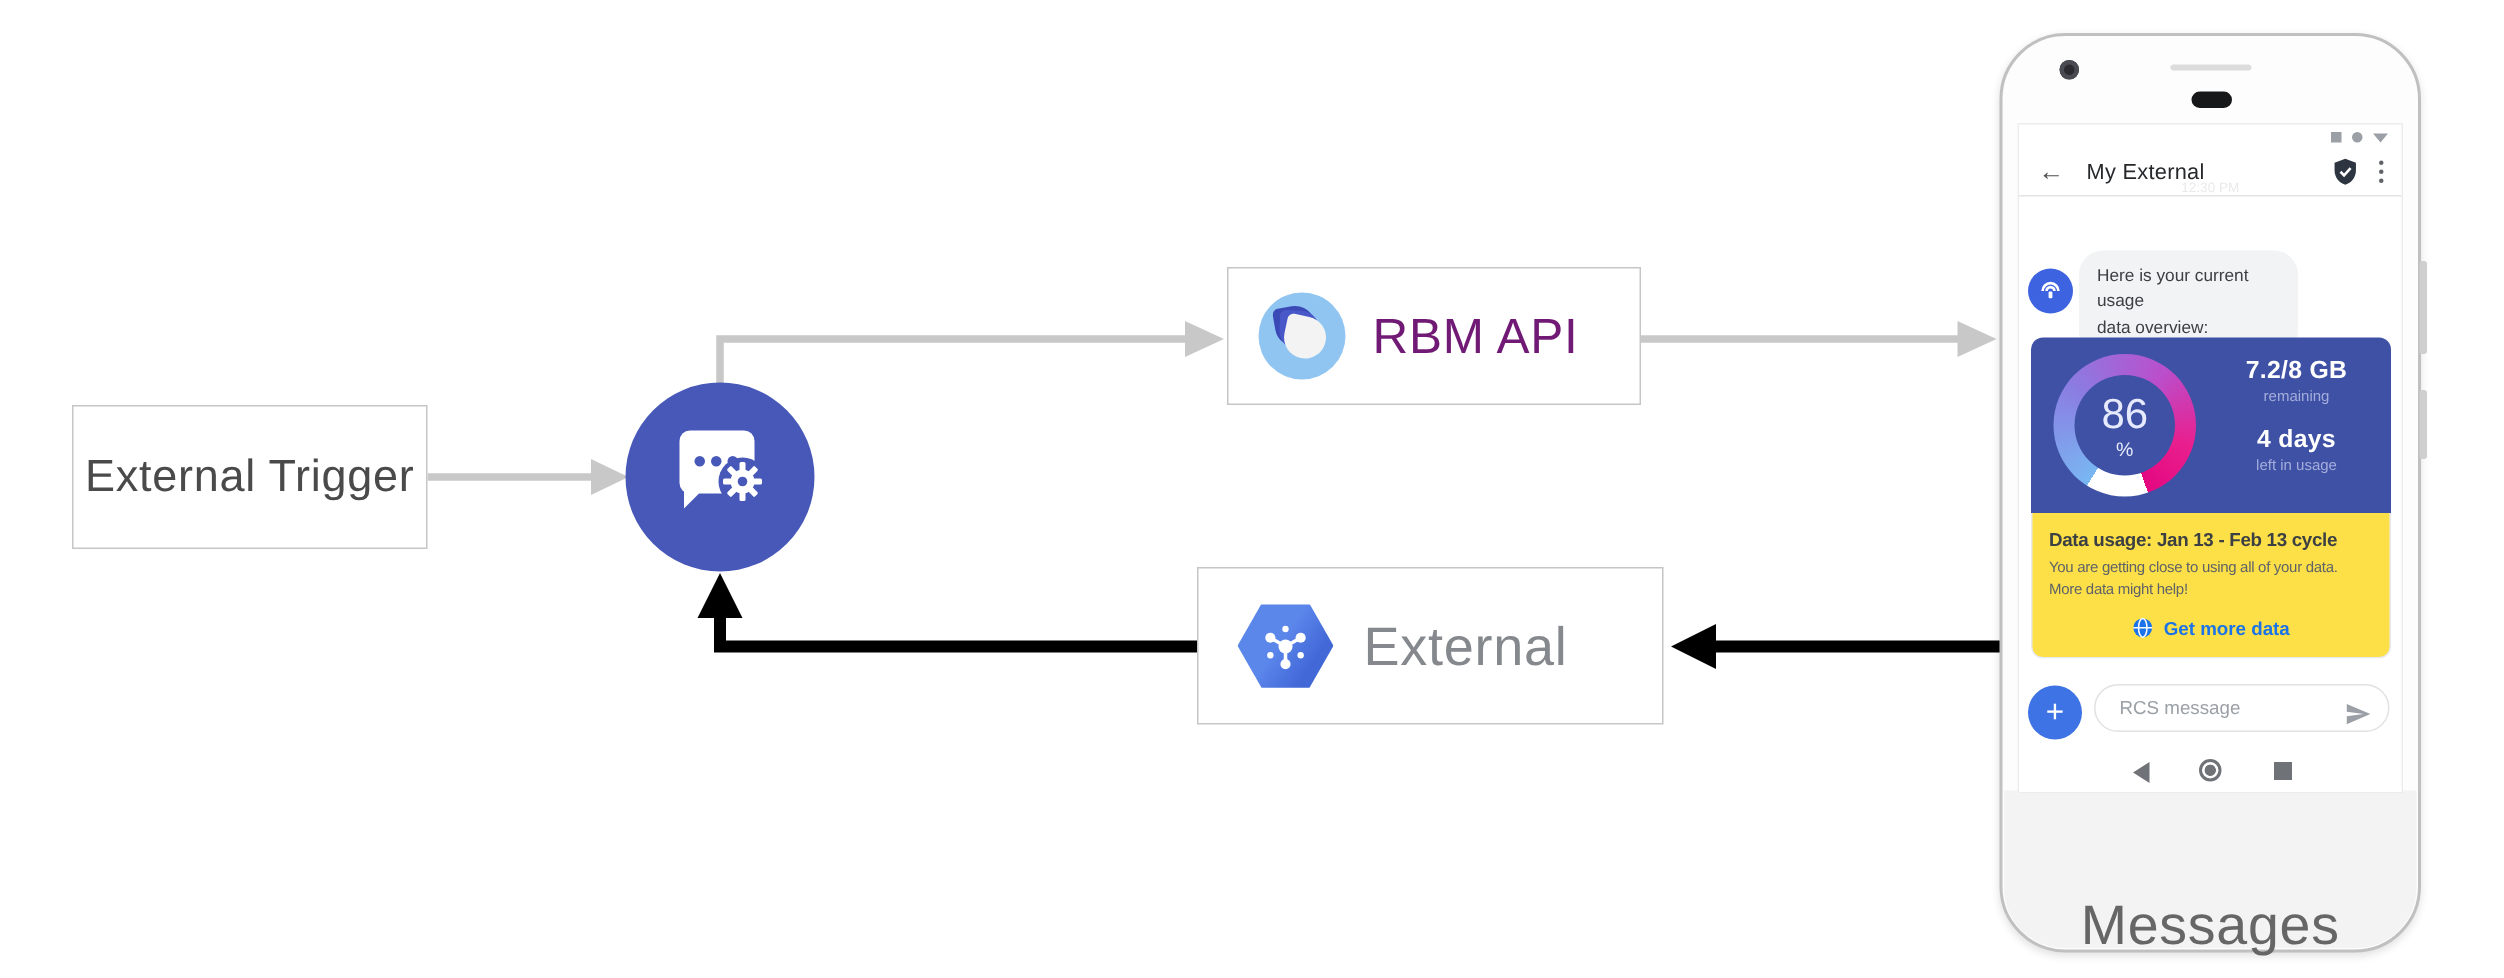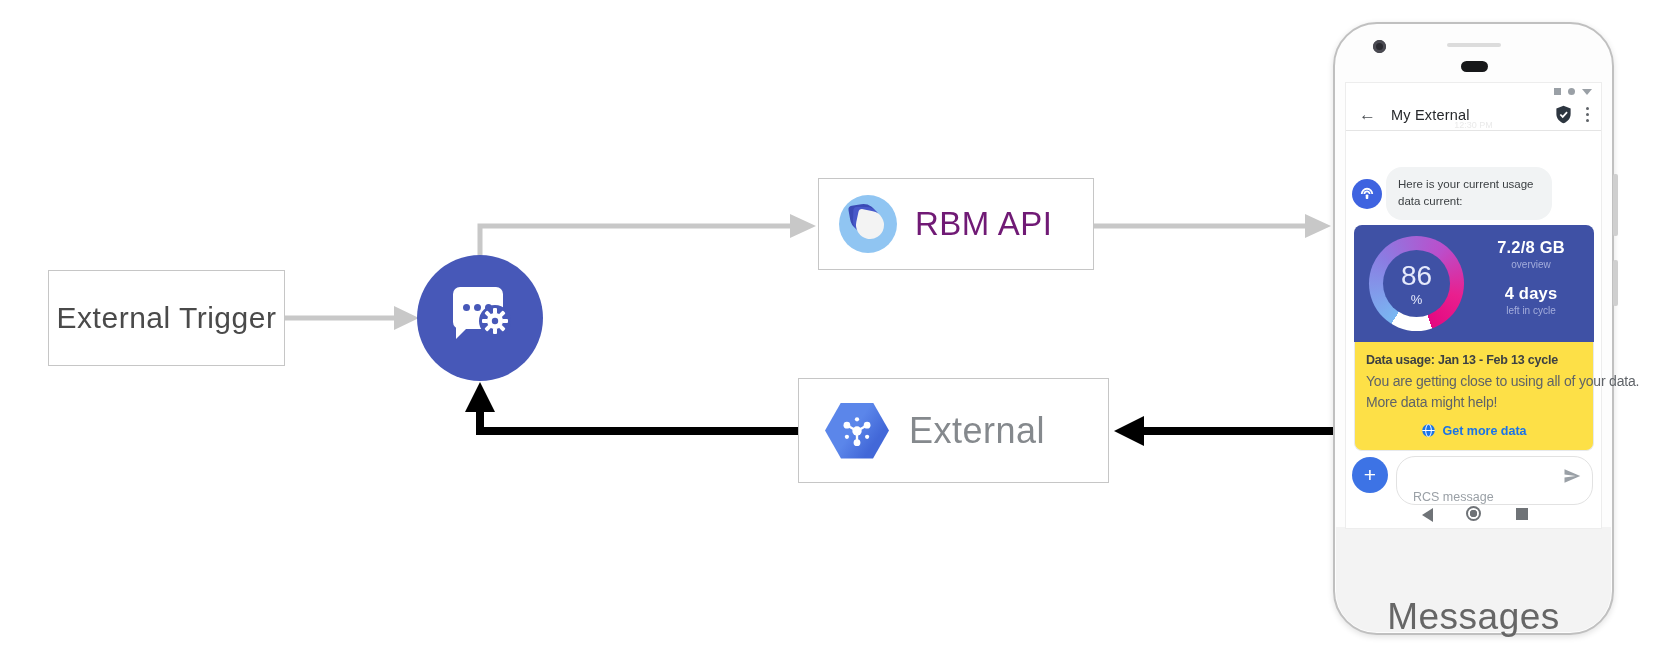--- a/index.html
+++ b/index.html
@@ -64,47 +64,47 @@
   #hdr-back { font-size:17px; color:#4b4f54; margin-left:13px; }
   #hdr-title { font-size:14.5px; color:#26282b; margin-left:15px; letter-spacing:.2px; }
   #hdr-right { position:absolute; right:12px; display:flex; align-items:center; gap:13px; }
   #menu-dots { display:flex; flex-direction:column; gap:2.5px; }
   #menu-dots i { width:3.5px; height:3.5px; border-radius:50%; background:#5f6368; }
   #timestamp { position:absolute; top:37px; left:0; right:0; text-align:center; font-size:9px; color:#eaeaea; }
 
   #msg-row { position:absolute; left:6px; top:84px; }
   #avatar { position:absolute; left:0; top:12px; width:30px; height:30px; border-radius:50%; background:#3e63e0;
             display:flex; align-items:center; justify-content:center; }
-  #bubble { margin-left:34px; width:166px; background:#f1f3f4; border-radius:16px; padding:9px 12px;
+  #bubble { margin-left:34px; width:146px; background:#f1f3f4; border-radius:16px; padding:9px 12px;
             font-size:11.5px; line-height:1.5; color:#3c4043; }
 
   #card { position:absolute; left:8px; top:142px; width:240px; }
   #card-blue { height:117px; background:#3f51a5; border-radius:8px 8px 0 0; position:relative; }
   #gauge { position:absolute; left:15px; top:11px; width:95px; height:95px; border-radius:50%;
            background:conic-gradient(from 212deg,#79b7f2 0deg,#8b7ce2 95deg,#bb4ecb 185deg,#e91f8e 255deg,#e40880 309deg,#ffffff 309deg 360deg); }
   #gauge-hole { position:absolute; left:14px; top:14px; width:67px; height:67px; border-radius:50%; background:#3f51a5;
                 display:flex; align-items:center; justify-content:center;flex-direction:column; }
   #gauge-hole .pct { font-size:28px; font-weight:300; color:#e6eafc; }
   #gauge-hole .pct-u { font-size:13px; color:#e6eafc; }
   #card-stats { position:absolute; left:118px; right:4px; top:13px; text-align:center; }
   .stat-big { font-size:16.5px; font-weight:bold; color:#fff; letter-spacing:.2px; }
   .stat-sm  { font-size:10px; color:#a4addc; margin-top:2px; }
   .stat-gap { height:14px; }
   #card-white { background:#fde047; border:1px solid #e7e9ec; border-top:none; border-radius:0 0 8px 8px; padding:11px 11px 12px; }
   #card-title { font-size:12.5px; font-weight:bold; color:#3c4043; white-space:nowrap; letter-spacing:-.2px; }
-  .card-line { font-size:14px; color:#5f6368; white-space:nowrap; letter-spacing:-.2px; line-height:1.5; }
+  .card-line { font-size:10px; color:#5f6368; white-space:nowrap; letter-spacing:-.2px; line-height:1.5; }
   #card-title { margin-bottom:4px; }
   #card-action { margin-top:10px; display:flex; align-items:flex-end; justify-content:center; gap:6px; cursor:pointer; }
   #card-action span { font-size:12.5px; font-weight:bold; color:#1a73e8; }
 
   #compose { position:absolute; left:6px; right:8px; top:373px; height:38px; }
   #plus-btn { position:absolute; left:0; top:1px; width:36px; height:36px; border-radius:50%; background:#3d73e5;
               color:#fff; font-size:21px; display:flex; align-items:center; justify-content:center; }
-  #pill { position:absolute; left:44px; right:0; top:0; height:49px; border:1.5px solid #e2e2e2; border-radius:19px;
-          background:#fff; display:flex; align-items:flex-end; }
+  #pill { position:absolute; left:44px; right:0; top:0; height:32px; border:1.5px solid #e2e2e2; border-radius:19px;
+          background:#fff; display:flex; align-items:center; }
   #pill input { border:none; outline:none; background:transparent; font-size:12.5px; color:#3c4043;
                 margin-left:16px; width:120px; font-family:inherit; }
   #pill input::placeholder { color:#9aa0a6; }
   #send { position:absolute; right:11px; top:10px; }
 
   #navbar { position:absolute; left:0; right:0; top:422px; height:20px; }
   #nav-back { position:absolute; left:76px; top:3px; width:0; height:0;
               border-top:7px solid transparent; border-bottom:7px solid transparent; border-right:11px solid #6f7377; }
   #nav-home { position:absolute; left:120px; top:1px; width:15px; height:15px; border-radius:50%;
               border:2px solid #6f7377; background:radial-gradient(circle,#6f7377 0 3.5px,transparent 4px); }
@@ -231,38 +231,38 @@
       <div id="msg-row">
         <div id="avatar">
           <svg width="18" height="18" viewBox="0 0 24 24">
             <path d="M5 12 a7 7 0 0 1 14 0" fill="none" stroke="#fff" stroke-width="2.4"></path>
             <path d="M8.5 12 a3.5 3.5 0 0 1 7 0" fill="none" stroke="#fff" stroke-width="2.4"></path>
             <rect x="10.3" y="12.5" width="3.4" height="6" rx="1" fill="#fff"></rect>
           </svg>
         </div>
         <div id="bubble">
           <div>Here is your current usage</div>
-          <div>data current:</div>
+          <div>data overview:</div>
         </div>
       </div>
 
       <div id="card">
         <div id="card-blue">
           <div id="gauge">
             <div id="gauge-hole">
               <span class="pct">86</span>
                 <span class="pct-u">%</span>
             </div>
           </div>
           <div id="card-stats">
             <div class="stat-big">7.2/8 GB</div>
-            <div class="stat-sm">overview</div>
+            <div class="stat-sm">remaining</div>
             <div class="stat-gap"></div>
             <div class="stat-big">4 days</div>
-            <div class="stat-sm">left in cycle</div>
+            <div class="stat-sm">left in usage</div>
           </div>
         </div>
         <div id="card-white">
           <div id="card-title">Data usage: Jan 13 - Feb 13 cycle</div>
           <div class="card-line">You are getting close to using all of your data.</div>
           <div class="card-line">More data might help!</div>
           <div id="card-action">
             <svg width="15" height="15" viewBox="0 0 24 24">
               <circle cx="12" cy="12" r="10" fill="#1a73e8"></circle>
               <ellipse cx="12" cy="12" rx="4.5" ry="10" fill="none" stroke="#fff" stroke-width="1.6"></ellipse>

